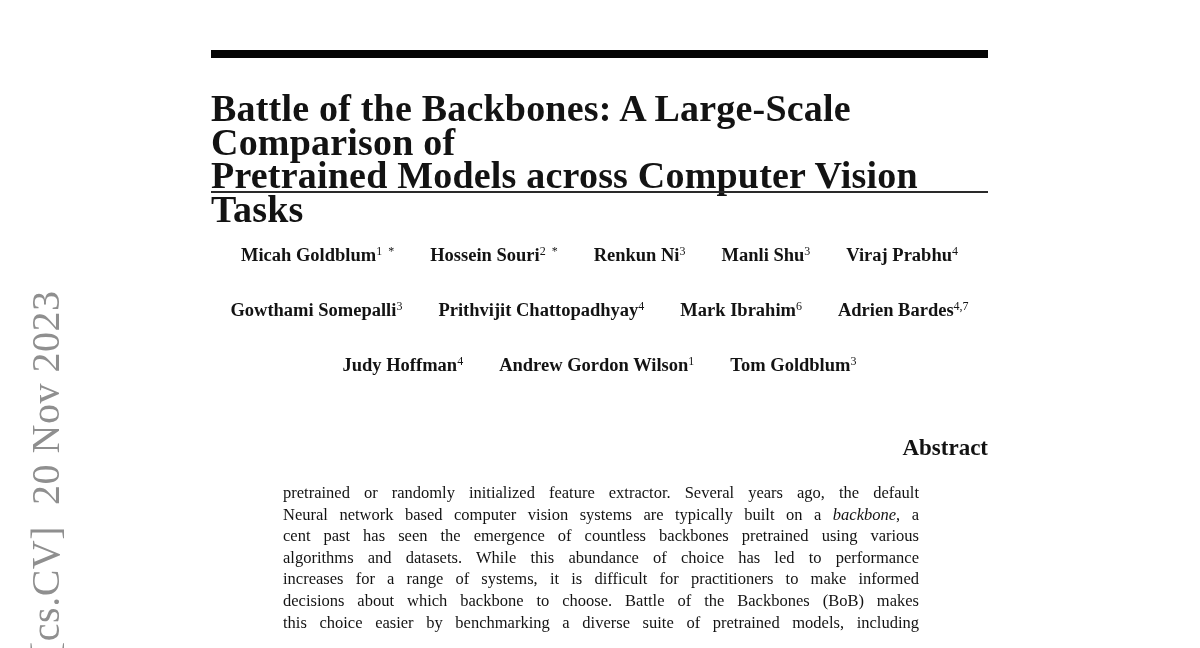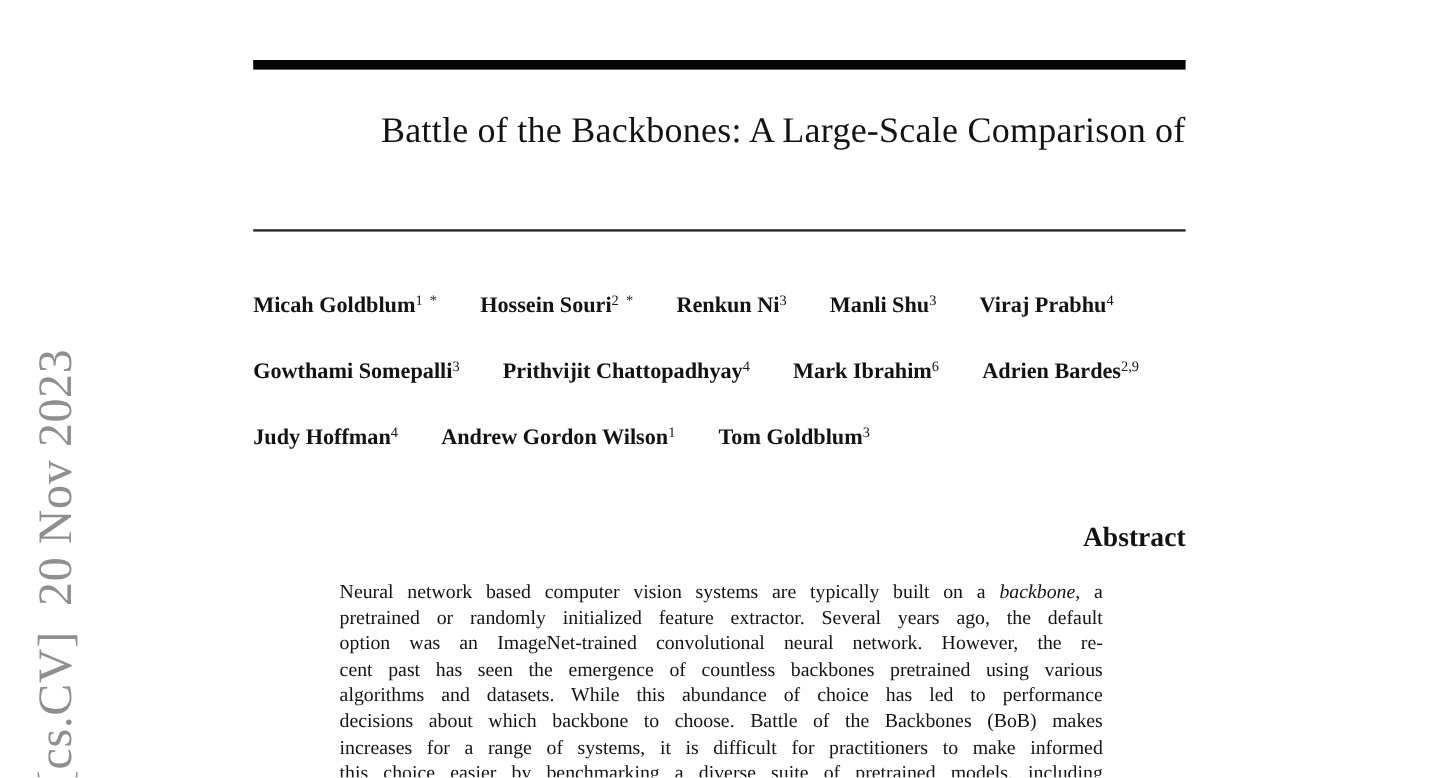--- a/index.html
+++ b/index.html
@@ -10,26 +10,26 @@
   .arxiv-vertical{
     position:absolute;left:26px;top:655px;
     transform:rotate(-90deg);transform-origin:0 0;
     font-size:40px;line-height:40px;white-space:pre;
     color:#8f8f8f;letter-spacing:0.5px;width:900px;
   }
   .rule-thick{position:absolute;left:211px;top:50px;width:777px;height:8px;background:#050505;}
   .rule-thin{position:absolute;left:211px;top:191px;width:777px;height:2px;background:#2a2a2a;}
   .title-block{
     position:absolute;left:211px;top:92px;width:777px;
-    text-align:right;font-weight:normal;font-size:30px;line-height:33.5px;
+    text-align:left;font-weight:bold;font-size:38px;line-height:33.5px;
     letter-spacing:0.2px;
   }
   .authors-row{
     position:absolute;left:211px;width:777px;
-    display:flex;gap:36px;
+    display:flex;justify-content:center;gap:36px;
     font-weight:bold;font-size:18.5px;line-height:24px;white-space:nowrap;
   }
   .row-1{top:243px;}
   .row-2{top:298px;}
   .row-3{top:353px;}
   .author sup{
     font-weight:normal;font-size:12px;line-height:0;
     vertical-align:6px;white-space:pre;
   }
   .abstract-heading{
@@ -50,51 +50,51 @@
 <body>
 
 <div class="page">
 
   <div class="arxiv-vertical">[cs.CV]  20 Nov 2023</div>
 
   <div class="rule-thick"></div>
 
   <div class="title-block">
     <div>Battle of the Backbones: A Large-Scale Comparison of</div>
+    <div>Pretrained Models across Computer Vision Tasks</div>
   </div>
 
   <div class="rule-thin"></div>
 
   <div class="authors-row row-1">
     <span class="author"><span>Micah Goldblum</span><sup>1 *</sup></span>
     <span class="author"><span>Hossein Souri</span><sup>2 *</sup></span>
     <span class="author"><span>Renkun Ni</span><sup>3</sup></span>
     <span class="author"><span>Manli Shu</span><sup>3</sup></span>
     <span class="author"><span>Viraj Prabhu</span><sup>4</sup></span>
   </div>
 
   <div class="authors-row row-2">
     <span class="author"><span>Gowthami Somepalli</span><sup>3</sup></span>
     <span class="author"><span>Prithvijit Chattopadhyay</span><sup>4</sup></span>
     <span class="author"><span>Mark Ibrahim</span><sup>6</sup></span>
-    <span class="author"><span>Adrien Bardes</span><sup>2,9</sup></span>
+    <span class="author"><span>Adrien Bardes</span><sup>4,7</sup></span>
   </div>
 
   <div class="authors-row row-3">
     <span class="author"><span>Judy Hoffman</span><sup>4</sup></span>
     <span class="author"><span>Andrew Gordon Wilson</span><sup>1</sup></span>
     <span class="author"><span>Tom Goldblum</span><sup>3</sup></span>
   </div>
 
   <div class="abstract-heading">Abstract</div>
 
   <div class="abstract-body">
+    <div class="abs-line">pretrained or randomly initialized feature extractor. Several years ago, the default</div>
     <div class="abs-line"><span>Neural network based computer vision systems are typically built on a</span> <i>backbone</i><span>, a</span></div>
-    <div class="abs-line">pretrained or randomly initialized feature extractor. Several years ago, the default</div>
-    <div class="abs-line">option was an ImageNet-trained convolutional neural network. However, the re-</div>
     <div class="abs-line">cent past has seen the emergence of countless backbones pretrained using various</div>
     <div class="abs-line">algorithms and datasets. While this abundance of choice has led to performance</div>
+    <div class="abs-line">increases for a range of systems, it is difficult for practitioners to make informed</div>
     <div class="abs-line">decisions about which backbone to choose. Battle of the Backbones (BoB) makes</div>
-    <div class="abs-line">increases for a range of systems, it is difficult for practitioners to make informed</div>
     <div class="abs-line">this choice easier by benchmarking a diverse suite of pretrained models, including</div>
   </div>
 
 </div>
 
 </body></html>

